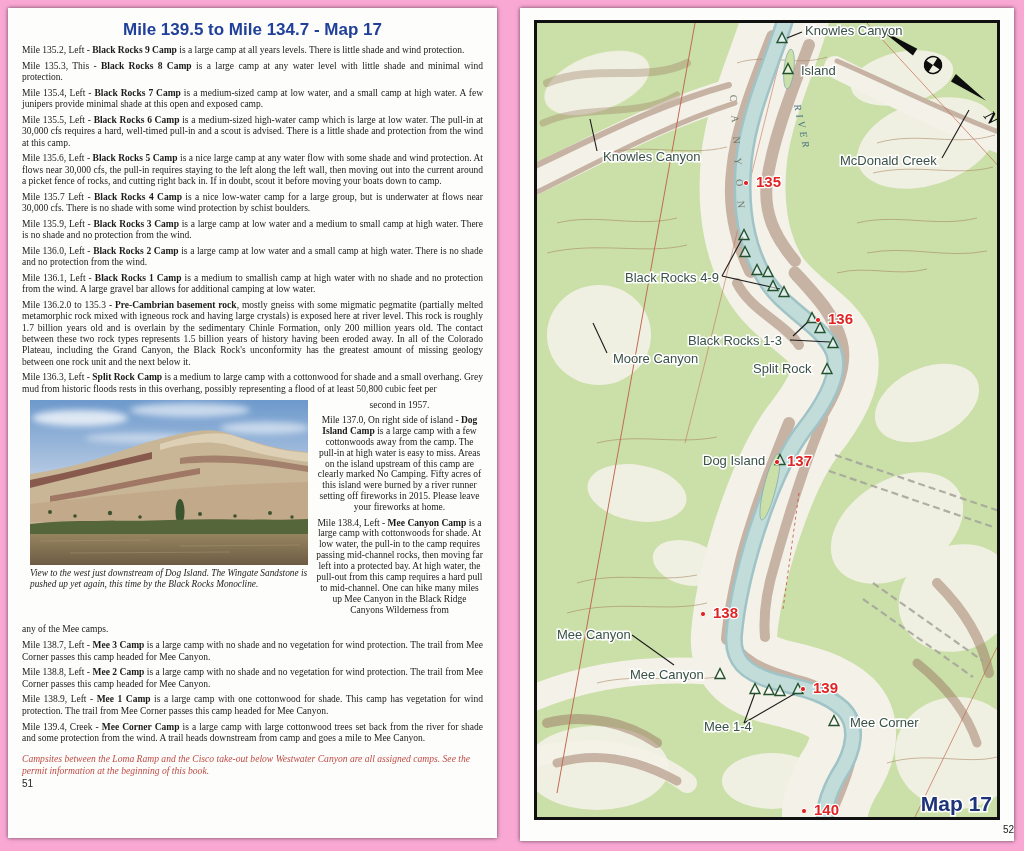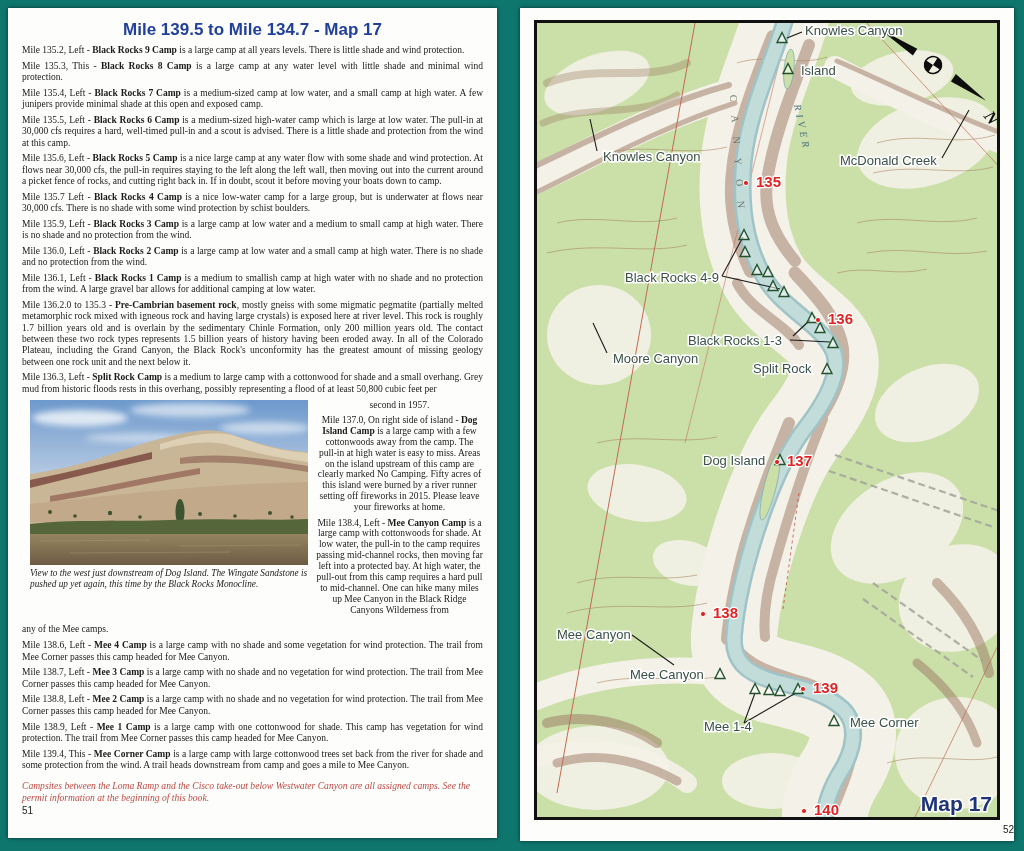--- a/index.html
+++ b/index.html
@@ -1,16 +1,16 @@
 <!DOCTYPE html>
 <html><head>
 <meta charset="utf-8">
 <style>
   html,body{margin:0;padding:0;background:#2e2e2e;}
-  .stage{position:relative;width:1024px;height:851px;background:#0f766e;overflow:hidden;
+  .stage{position:relative;width:1024px;height:851px;background:#f9a8d4;overflow:hidden;
          font-family:"Liberation Serif",serif;}
   .page{position:absolute;background:#fdfdfc;box-shadow:0 0 4px rgba(0,0,0,.6);}
   .page-left{left:8px;top:8px;width:489px;height:830px;}
   .page-right{left:520px;top:8px;width:494px;height:833px;}
   .lp-inner{padding:10px 14px 6px 14px;}
   .title{font:bold 17px "Liberation Sans",sans-serif;color:#21409a;text-align:center;margin:2px 0 5px 0;}
   .notice{font:bold italic 9.5px "Liberation Sans",sans-serif;font-style:italic;border:1px solid #333;
           width:fit-content;margin:0 auto 6px auto;padding:1px 7px;color:#111;}
   .body-para{font-size:9.5px;line-height:11.3px;color:#1a1a1a;margin:0 0 4.5px 0;text-align:justify;}
   .body-para b{font-weight:bold;}
@@ -128,29 +128,28 @@
 
               <p class="body-para"><span>Mile 138.4, Left - </span><b>Mee Canyon Camp</b><span> is a large camp with cottonwoods for shade. At low water, the pull-in to the camp requires passing mid-channel rocks, then moving far left into a protected bay. At high water, the pull-out from this camp requires a hard pull to mid-channel. One can hike many miles up Mee Canyon in the Black Ridge Canyons Wilderness from</span></p>
             </div>
         </div>
       </div>
 
       <p class="cont-line">any of the Mee camps.</p>
 
       <div>
 
-          <p class="body-para"><span>Mile 138.6, Left - </span><b>Mee 4 Camp</b><span> is a large camp with no shade and some vegetation for wind protection. The trail from Mee Corner passes this camp headed for Mee Canyon.</span></p>
 
           <p class="body-para"><span>Mile 138.7, Left - </span><b>Mee 3 Camp</b><span> is a large camp with no shade and no vegetation for wind protection. The trail from Mee Corner passes this camp headed for Mee Canyon.</span></p>
 
           <p class="body-para"><span>Mile 138.8, Left - </span><b>Mee 2 Camp</b><span> is a large camp with no shade and no vegetation for wind protection. The trail from Mee Corner passes this camp headed for Mee Canyon.</span></p>
 
           <p class="body-para"><span>Mile 138.9, Left - </span><b>Mee 1 Camp</b><span> is a large camp with one cottonwood for shade. This camp has vegetation for wind protection. The trail from Mee Corner passes this camp headed for Mee Canyon.</span></p>
 
-          <p class="body-para"><span>Mile 139.4, This - </span><b>Mee Corner Camp</b><span> is a large camp with large cottonwood trees set back from the river for shade and some protection from the wind. A trail heads downstream from camp and goes a mile to Mee Canyon.</span></p>
+          <p class="body-para"><span>Mile 139.4, Creek - </span><b>Mee Corner Camp</b><span> is a large camp with large cottonwood trees set back from the river for shade and some protection from the wind. A trail heads downstream from camp and goes a mile to Mee Canyon.</span></p>
         </div>
 
       <div class="footnote">Campsites between the Loma Ramp and the Cisco take-out below Westwater Canyon are all assigned camps. See the permit information at the beginning of this book.</div>
       <div class="pageno">51</div>
     </div>
   </div>
 
   <div class="page page-right">
     <div class="map-frame">
       <svg class="map-svg" viewBox="0 0 460 794">

